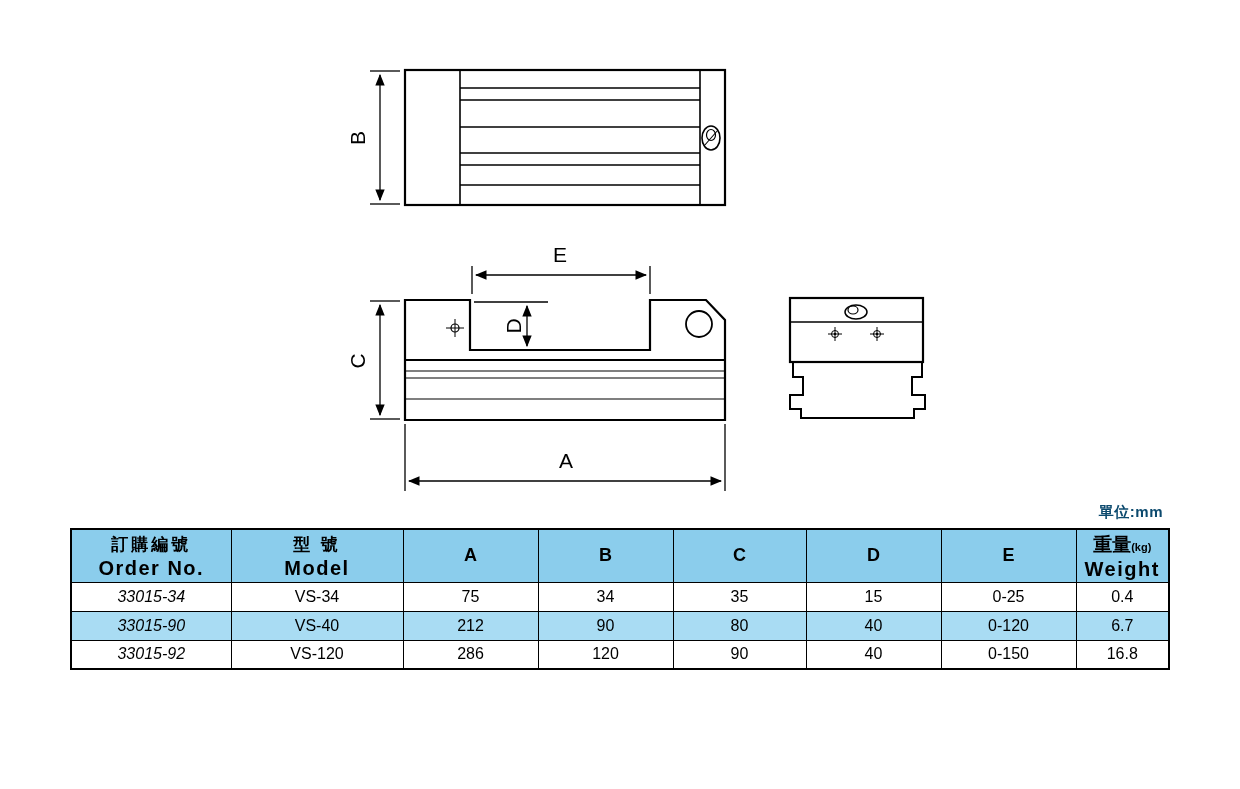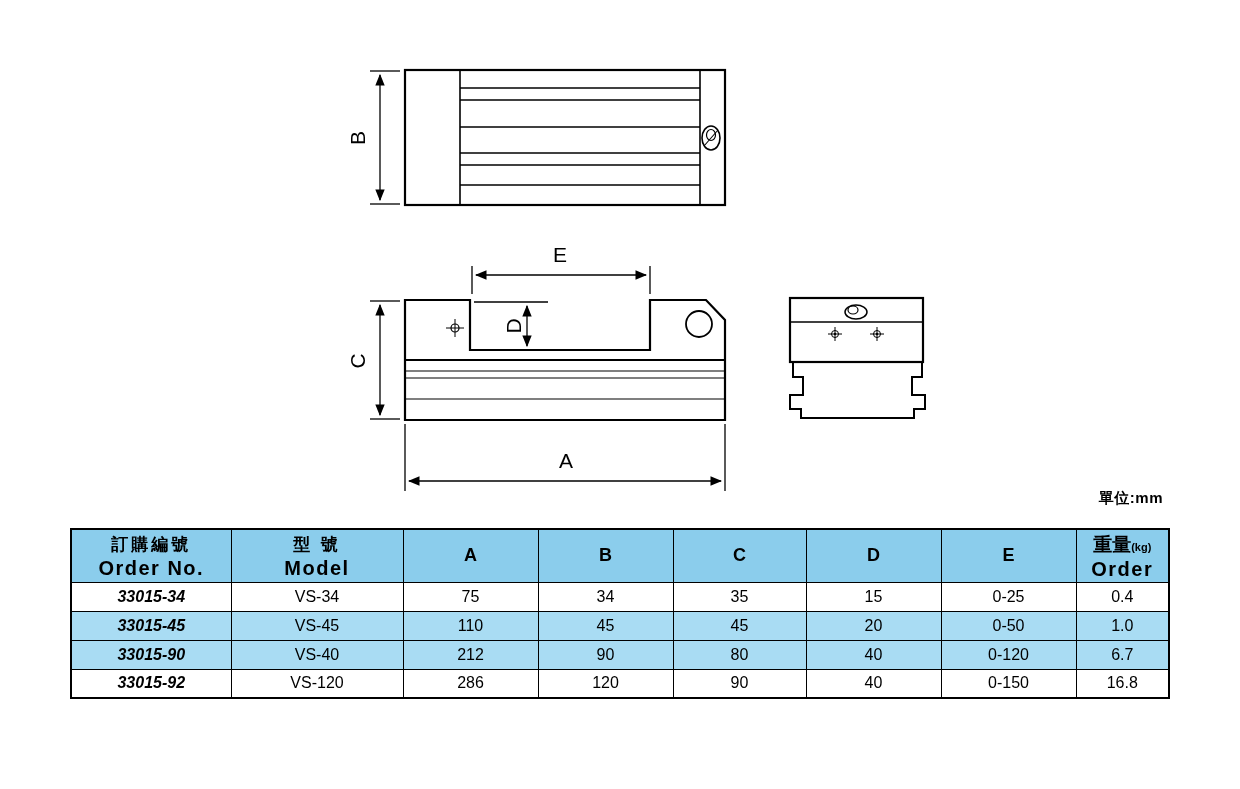--- a/index.html
+++ b/index.html
@@ -7,38 +7,38 @@
     font-family: "Liberation Sans", "DejaVu Sans", sans-serif; }
   .page { position: relative; width: 1240px; height: 789px; overflow: hidden; }
 
   
   #drawing { position: absolute; top: 0; left: 0; }
   #drawing text { font-family: "Liberation Sans", "DejaVu Sans", sans-serif;
     font-size: 21px; fill: #000; stroke: none; text-anchor: middle;
     dominant-baseline: central; }
 
   
-  .unit-label { position: absolute; top: 489px; left: 1000px; width: 163px;
-    text-align: right; font-size: 15px; font-weight: bold; letter-spacing: .5px; color:#000000; }
+  .unit-label { position: absolute; top: 503px; left: 1000px; width: 163px;
+    text-align: right; font-size: 15px; font-weight: bold; letter-spacing: .5px; color:#0c4a6e; }
 
   
   .spec-table-wrap { position: absolute; top: 528px; left: 70px; }
   table.spec { border-collapse: collapse; table-layout: fixed; width: 1098px;
     border: 2px solid #000; }
   table.spec th, table.spec td { border: 1.5px solid #000; text-align: center;
     vertical-align: middle; padding: 0; color: #000; }
   table.spec thead th { background: #8bcdec; height: 53px; }
   .zh-head { font-size: 17px; font-weight: bold; letter-spacing: 3px; line-height: 24px; }
   .en-head { font-size: 20px; font-weight: bold; letter-spacing: 1.5px; line-height: 22px; }
   .dim-head { font-size: 18px; font-weight: bold; }
   .w-zh { font-size: 19px; font-weight: bold; }
   .w-kg { font-size: 11px; font-weight: bold; }
   table.spec tbody td { height: 29px; font-size: 16px; background: #ffffff; }
   table.spec tbody tr.alt td { background: #a9dcf3; }
-  td.order { font-weight: bold; font-style: italic; font-size: 16.5px; }
+  td.order { font-weight: normal; font-style: italic; font-size: 16.5px; }
 </style>
 </head>
 <body>
 
 <div class="page">
 
   <svg id="drawing" width="1240" height="520" viewBox="0 0 1240 520">
     <defs>
       <marker id="arr" viewBox="0 0 10 10" refX="9" refY="5" markerWidth="9" markerHeight="9" orient="auto-start-reverse">
         <path d="M 0 1 L 10 5 L 0 9 Z" fill="#000"></path>
@@ -157,46 +157,36 @@
           </th>
           <th class="dim-head">A</th>
           <th class="dim-head">B</th>
           <th class="dim-head">C</th>
           <th class="dim-head">D</th>
           <th class="dim-head">E</th>
           <th>
             <div>
               <span class="w-zh">重量</span><span class="w-kg">(kg)</span>
             </div>
-            <div class="en-head">Order</div>
+            <div class="en-head">Weight</div>
           </th>
         </tr>
       </thead>
       <tbody>
         <tr>
           <td class="order">33015-34</td>
           <td>VS-34</td>
           <td>75</td>
           <td>34</td>
           <td>35</td>
           <td>15</td>
           <td>0-25</td>
           <td>0.4</td>
         </tr>
         <tr class="alt">
-          <td class="order">33015-45</td>
-          <td>VS-45</td>
-          <td>110</td>
-          <td>45</td>
-          <td>45</td>
-          <td>20</td>
-          <td>0-50</td>
-          <td>1.0</td>
-        </tr>
-        <tr class="alt">
           <td class="order">33015-90</td>
           <td>VS-40</td>
           <td>212</td>
           <td>90</td>
           <td>80</td>
           <td>40</td>
           <td>0-120</td>
           <td>6.7</td>
         </tr>
         <tr>

